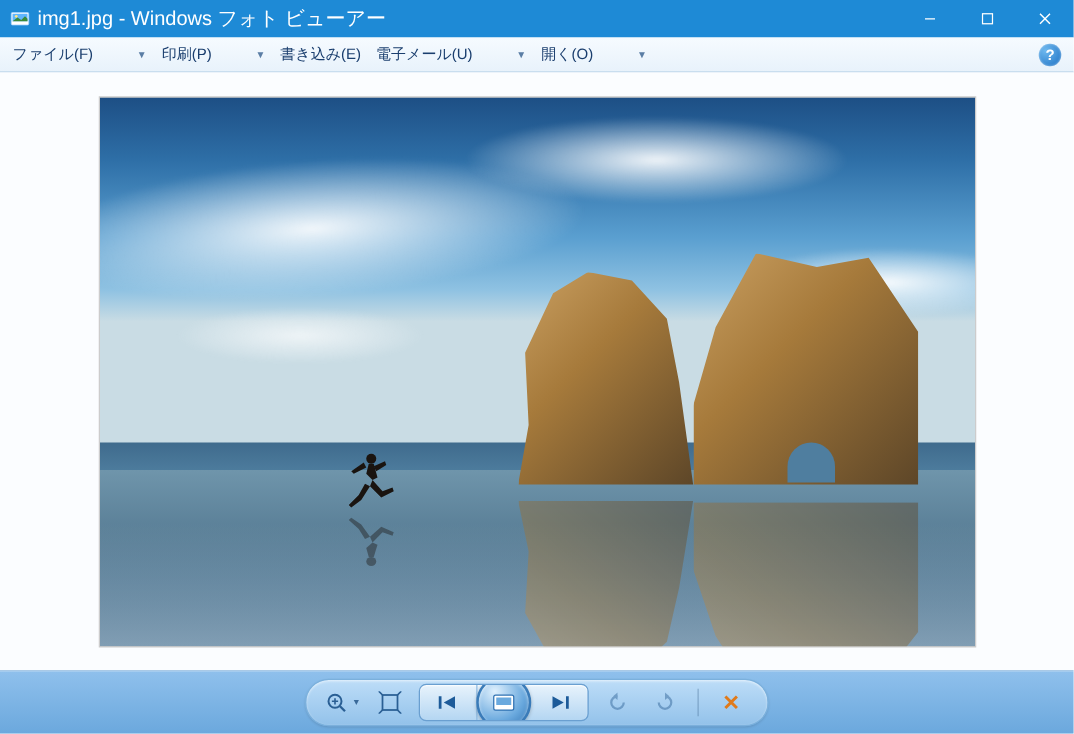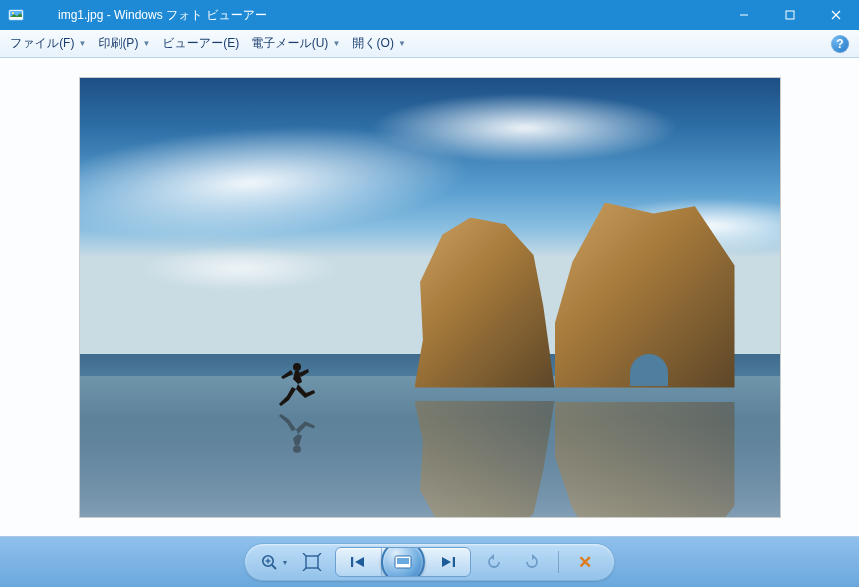--- a/index.html
+++ b/index.html
@@ -21,22 +21,21 @@
   }
   .titlebar .app-icon {
     width: 16px; height: 16px;
     margin-right: 6px;
     display: inline-flex;
     align-items: center;
     justify-content: center;
   }
   .titlebar .title {
     flex: 1;
-    font-size: 12px;
-    margin-left: 28px;
+    font-size: 16px;
   }
   .win-controls {
     display: flex;
     height: 100%;
   }
   .win-btn {
     width: 46px;
     height: 100%;
     display: flex;
     align-items: center;
@@ -53,20 +52,21 @@
     padding: 0 4px;
     color: #1a3e6e;
   }
   .menu-item {
     display: flex;
     align-items: center;
     padding: 3px 6px;
     cursor: pointer;
     border-radius: 2px;
     font-size: 12px;
+    gap: 31px;
   }
   .menu-sep {
     margin-left: 4px;
     color: #5b7ea5;
     font-size: 8px;
   }
   .menubar .spacer { flex: 1; }
   .help-btn {
     width: 18px; height: 18px;
     border-radius: 50%;
@@ -294,21 +294,21 @@
 <div class="menubar">
   <div class="menu-item">
       <span>ファイル(F)</span>
       <span class="menu-sep">▼</span>
     </div>
   <div class="menu-item">
       <span>印刷(P)</span>
       <span class="menu-sep">▼</span>
     </div>
   <div class="menu-item">
-      <span>ビューアー(E)</span>
+      <span>書き込み(E)</span>
     </div>
   <div class="menu-item">
       <span>電子メール(U)</span>
       <span class="menu-sep">▼</span>
     </div>
   <div class="menu-item">
       <span>開く(O)</span>
       <span class="menu-sep">▼</span>
     </div>
   <div class="spacer"></div>

